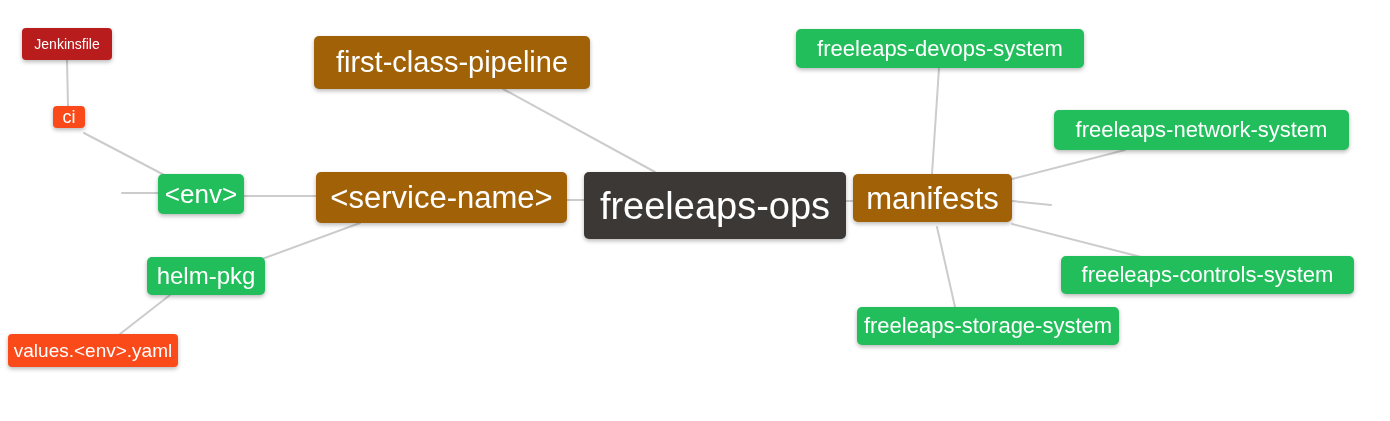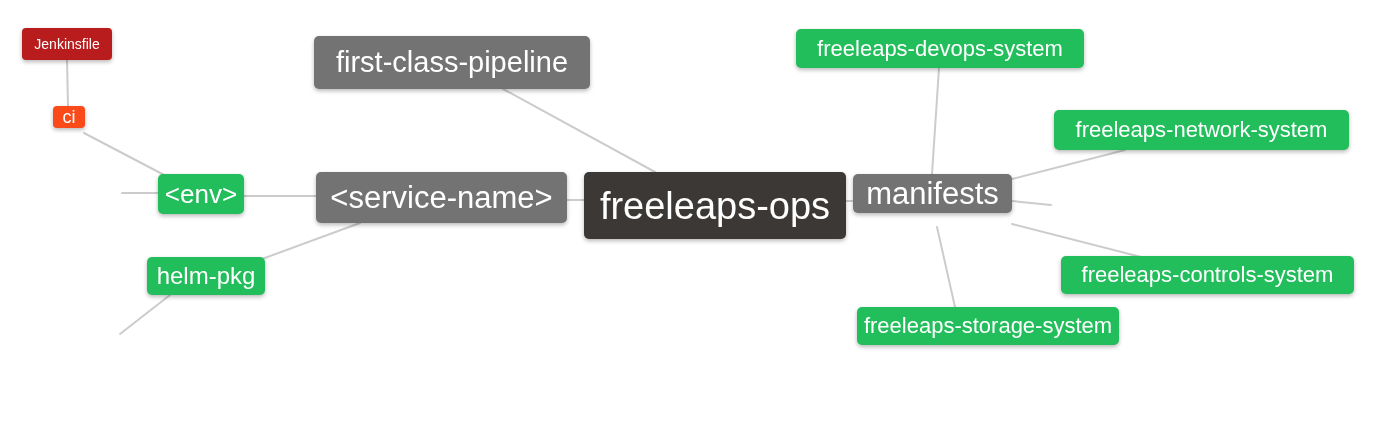--- a/index.html
+++ b/index.html
@@ -15,21 +15,21 @@
   .node{
     position:absolute;z-index:2;
     display:flex;align-items:center;justify-content:center;
     color:#ffffff;white-space:nowrap;
     border-radius:5px;
     box-shadow:0 2px 4px rgba(0,0,0,0.28);
     box-sizing:border-box;
     cursor:default;
     line-height:1;
   }
-  .c-blue{background:#737373;}
+  .c-blue{background:#a16207;}
   .c-green{background:#21BE5B;text-align:center;}
   .c-red{background:#FB4A1A;}
   .c-orange{background:#b91c1c;}
   .c-dark{background:#3B3835;}
 </style>
 </head>
 <body>
 
 <div class="canvas">
 
@@ -58,22 +58,23 @@
 
   <div class="node c-green" style="left:158px;top:174px;width:86px;height:40px;font-size:26px">&lt;env&gt;</div>
 
   <div class="node c-red" style="left:53px;top:106px;width:32px;height:22px;font-size:18px;border-radius:4px">ci</div>
 
   <div class="node c-orange" style="left:22px;top:28px;width:90px;height:32px;font-size:14px;border-radius:4px">Jenkinsfile</div>
 
 
   <div class="node c-green" style="left:147px;top:257px;width:118px;height:38px;font-size:24px">helm-pkg</div>
 
+  <div class="node c-red" style="left:8px;top:334px;width:170px;height:33px;font-size:19px;border-radius:4px">values.&lt;env&gt;.yaml</div>
 
-  <div class="node c-blue" style="left:853px;top:174px;width:159px;height:39px;font-size:31px">manifests</div>
+  <div class="node c-blue" style="left:853px;top:174px;width:159px;height:48px;font-size:31px">manifests</div>
 
   <div class="node c-green" style="left:796px;top:29px;width:288px;height:39px;font-size:22px">freeleaps-devops-system</div>
 
   <div class="node c-green" style="left:1054px;top:110px;width:295px;height:40px;font-size:22px">freeleaps-network-system</div>
 
 
   <div class="node c-green" style="left:1061px;top:256px;width:293px;height:38px;font-size:22px">freeleaps-controls-system</div>
 
   <div class="node c-green" style="left:857px;top:307px;width:262px;height:38px;font-size:22px">freeleaps-storage-system</div>
 

